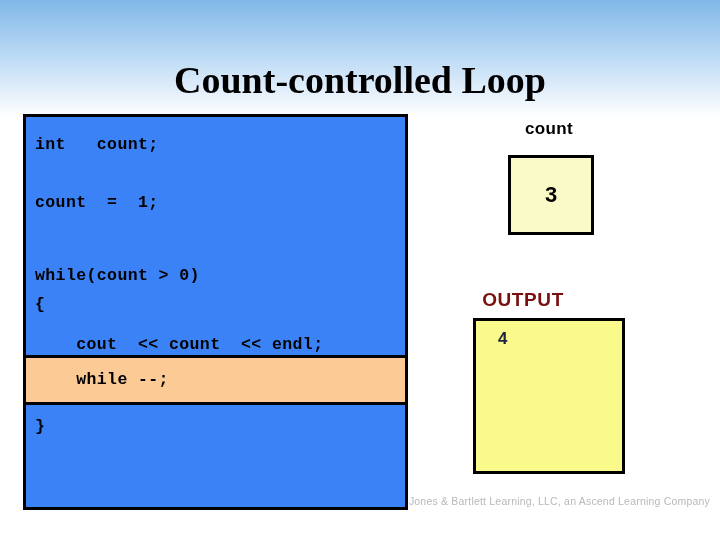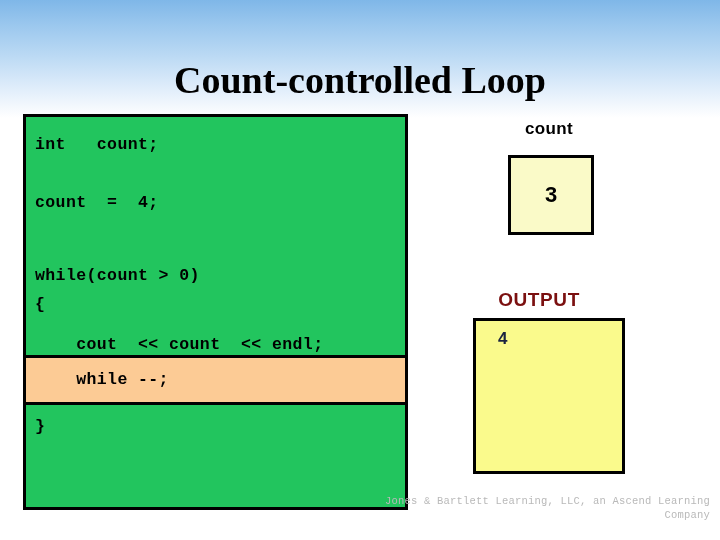--- a/index.html
+++ b/index.html
@@ -56,21 +56,21 @@
 
   
   #code-box {
     position: absolute;
     left: 23px;
     top: 114px;
     width: 385px;
     height: 396px;
     border: 3px solid #000000;
     box-sizing: border-box;
-    background: #22c55e;
+    background: #3b82f6;
   }
   .code-line {
     position: absolute;
     font-family: "Liberation Mono", "DejaVu Sans Mono", monospace;
     font-size: 16.5px;
     font-weight: bold;
     color: #000000;
     white-space: pre;
     letter-spacing: 0.4px;
   }
@@ -119,21 +119,21 @@
     align-items: center;
     justify-content: center;
     font-size: 22px;
     font-weight: bold;
     color: #000000;
   }
 
   
   #output-label {
     position: absolute;
-    left: 463px;
+    left: 447px;
     top: 289px;
     width: 152px;
     text-align: center;
     font-size: 19px;
     font-weight: bold;
     color: #7b1010;
     letter-spacing: 0.6px;
   }
   #output-box {
     position: absolute;
@@ -158,35 +158,35 @@
     position: absolute;
     left: 360px;
     top: 494px;
     width: 350px;
     text-align: right;
     font-size: 10.5px;
     line-height: 14px;
     color: #b9b9b9;
     letter-spacing: 0.2px;
   }
-  #footer div { display: block; font-family: Liberation Mono, monospace; }
+  #footer div { display: block; }
 </style>
 </head>
 <body>
 
 <div id="slide">
 
   <div id="sky"></div>
 
   <div id="title">Count-controlled Loop</div>
 
   <div id="code-box">
     <div id="highlight-band"></div>
     <div class="code-line" style="top:18px;left:9px;">int   count;</div>
-    <div class="code-line" style="top:76px;left:9px;">count  =  4;</div>
+    <div class="code-line" style="top:76px;left:9px;">count  =  1;</div>
     <div class="code-line" style="top:149px;left:9px;">while(count &gt; 0)</div>
     <div class="code-line" style="top:178px;left:9px;">{</div>
     <div class="code-line" style="top:218px;left:9px;">    cout  &lt;&lt; count  &lt;&lt; endl;</div>
     <div class="code-line" style="top:253px;left:9px;">    while --;</div>
     <div class="code-line" style="top:300px;left:9px;">}</div>
   </div>
 
   <div id="count-label">count</div>
   <div id="count-box">
     <div id="count-value">3</div>

